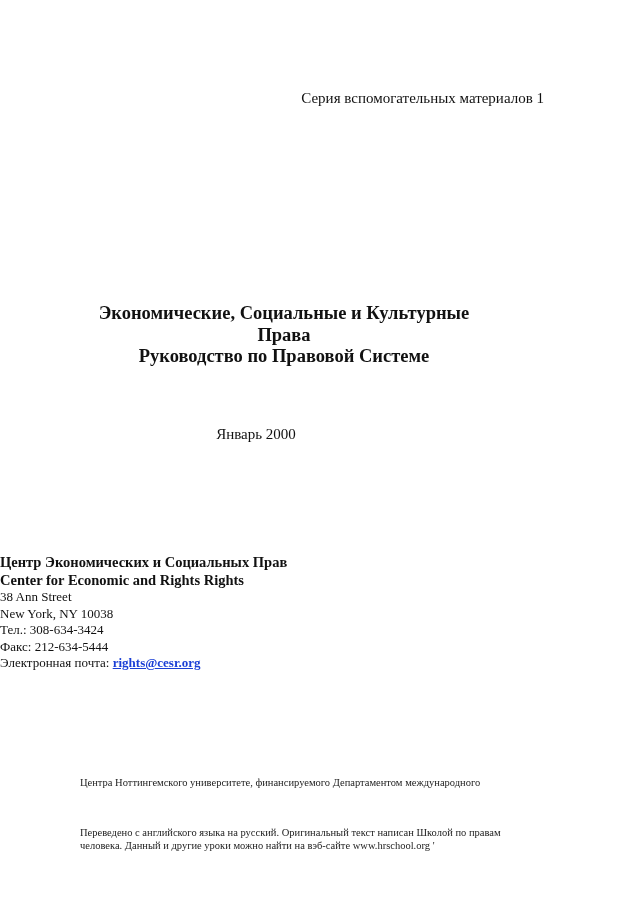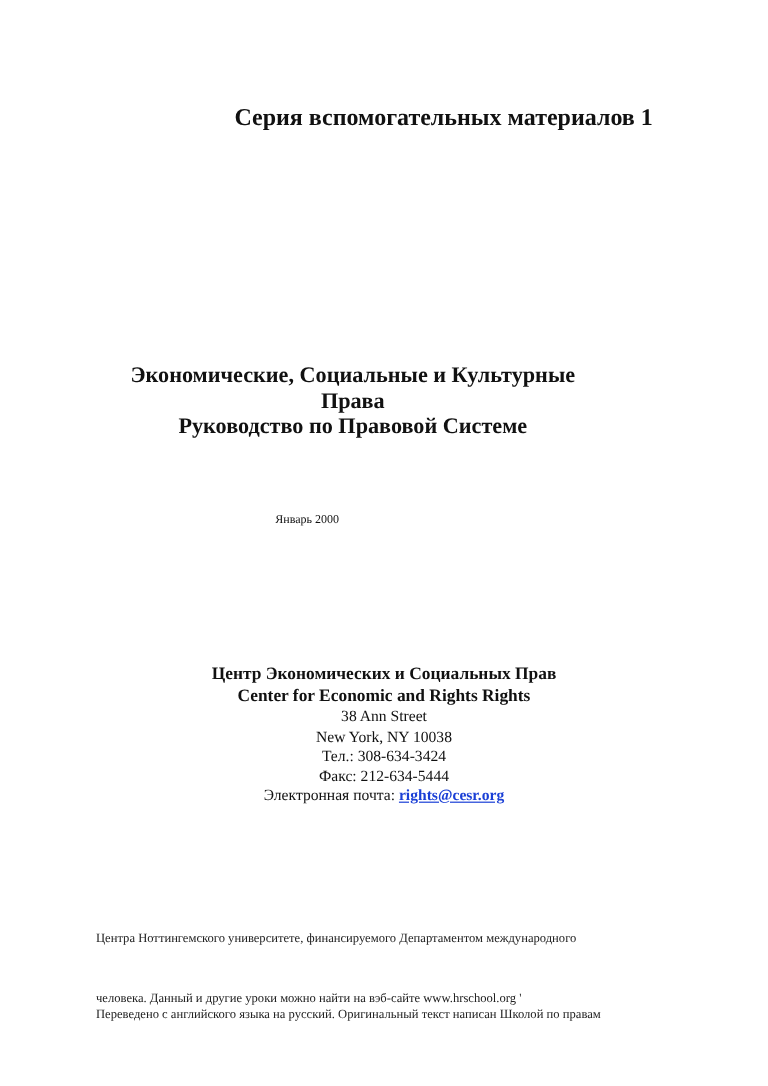--- a/index.html
+++ b/index.html
@@ -19,54 +19,53 @@
       position: absolute;
       left: 0; top: 0;
       width: 640px;
       height: 905px;
       background: #ffffff;
     }
     .series {
       position: absolute;
       top: 88px;
       right: 96px;
-      font-weight: bold;
-      font-size: 20px;
+      font-weight: normal;
+      font-size: 15px;
       line-height: 20px;
       white-space: nowrap;
     }
     .title-block {
       position: absolute;
       top: 303px;
       left: 0;
       width: 572px;
       text-align: center;
       font-weight: bold;
       font-size: 18.5px;
       line-height: 21.5px;
-      padding-left: 10px;
     }
     .title-block > div {
       margin-left: -4px;
     }
     .date {
       position: absolute;
       top: 425px;
       left: 0;
       width: 512px;
       text-align: center;
-      font-size: 10px;
+      font-size: 15px;
       line-height: 18px;
     }
     .org-block {
       position: absolute;
       top: 553px;
       left: 0;
       width: 640px;
-      text-align: center;
+      text-align: left;
     }
     .org-name {
       font-weight: bold;
       font-size: 14.5px;
       line-height: 18px;
     }
     .addr-line {
       font-size: 13px;
       line-height: 16.5px;
     }
@@ -111,17 +110,17 @@
     <div class="addr-line">
       <span>Электронная почта: </span><a class="email-link">rights@cesr.org</a>
     </div>
   </div>
 
   <div class="footnote fn1">
     <div>Центра Ноттингемского университете, финансируемого Департаментом  международного</div>
   </div>
 
   <div class="footnote fn2">
+    <div>Переведено с английского языка на русский. Оригинальный текст написан Школой по правам</div>
     <div>человека. Данный  и другие уроки можно найти на вэб-сайте www.hrschool.org '</div>
-    <div>Переведено с английского языка на русский. Оригинальный текст написан Школой по правам</div>
   </div>
 
 </div>
 
 </body></html>

